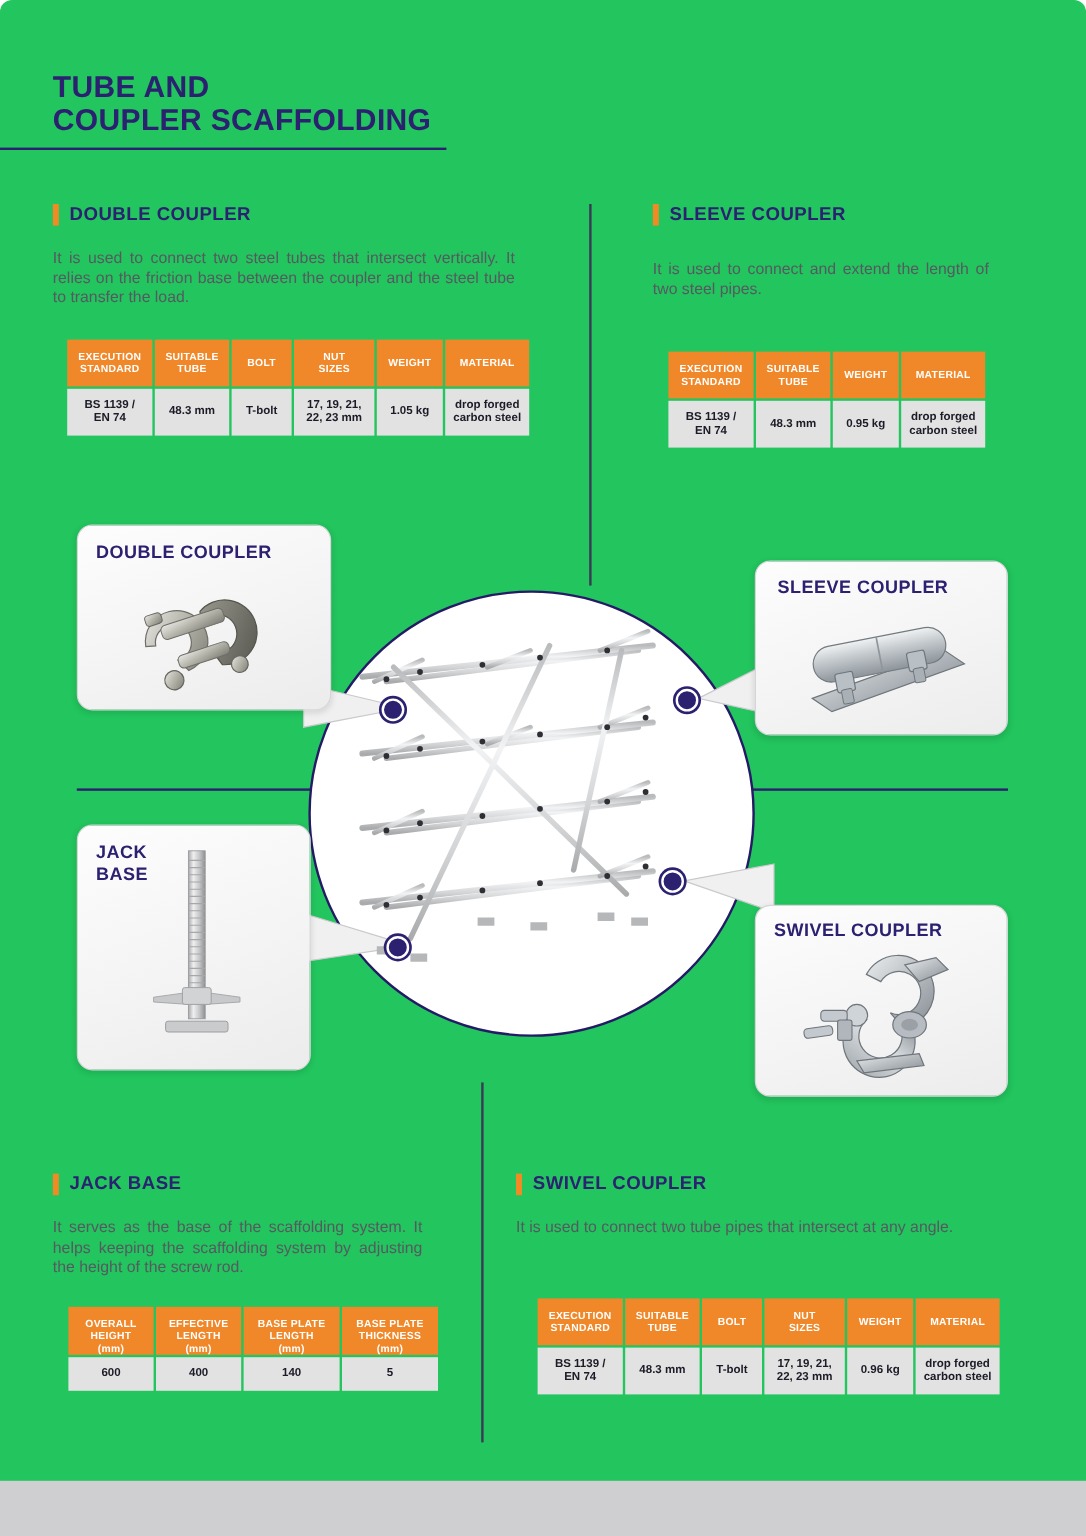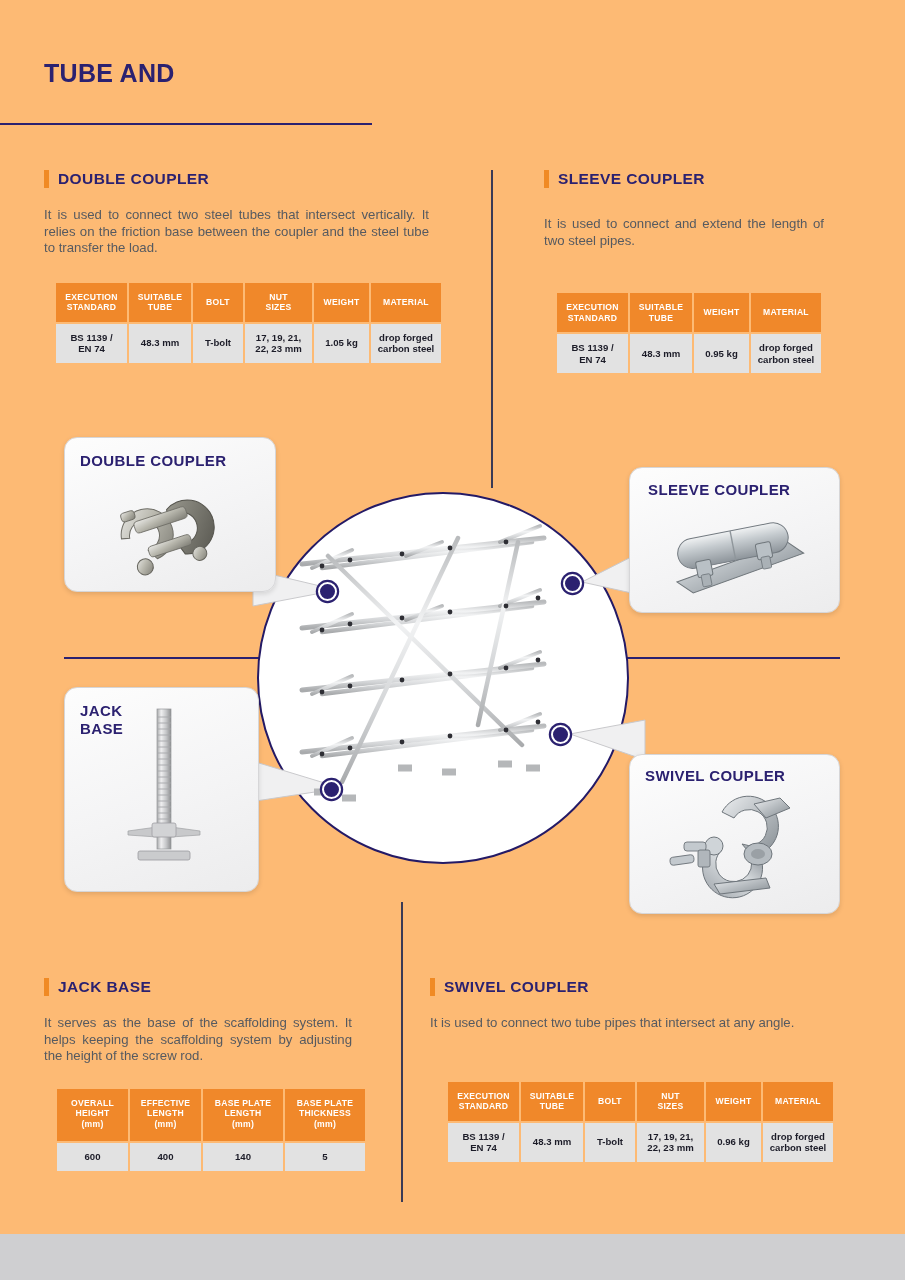--- a/index.html
+++ b/index.html
@@ -2,21 +2,21 @@
 <html><head>
 <meta charset="utf-8">
 <style>
   * { box-sizing: border-box; margin: 0; padding: 0; }
   html, body {
     width: 905px; height: 1280px;
     background: #ffffff;
     font-family: "Liberation Sans", sans-serif;
     overflow: hidden;
   }
-  .page { position: relative; width: 905px; height: 1280px; background: #fdba74; }
+  .page { position: relative; width: 905px; height: 1280px; background: #22c55e; border-radius: 10px; }
 
   
   .title-block { position: absolute; left: 44px; top: 60px; }
   .title-line {
     font-size: 25px; font-weight: bold; color: #2b2170;
     letter-spacing: 0.3px; line-height: 27px; white-space: nowrap;
   }
   .title-rule {
     position: absolute; left: 0px; top: 123px; width: 372px;
     height: 2px; background: #2b2170;
@@ -40,21 +40,21 @@
   table.spec { border-collapse: separate; border-spacing: 2px; margin-top: 24px; }
   table.spec th {
     background: #f0882a; color: #ffffff; font-size: 8.6px; font-weight: bold;
     letter-spacing: 0.25px; line-height: 10.5px; padding: 9px 5px;
     text-align: center; vertical-align: middle;
   }
   table.spec td {
     background: #e2e2e2; color: #1c1c28; font-size: 9.6px; font-weight: bold;
     line-height: 11.5px; padding: 8px 5px; text-align: center; vertical-align: middle;
   }
-  table.spec.tall th { padding: 9px 5px 12px; }
+  table.spec.tall th { padding: 9px 5px 0; }
 
   
   .v-divider { position: absolute; width: 1.6px; background: #3a3a55; }
   .h-divider { position: absolute; height: 1.6px; background: #2b2170; }
 
   
   .center-circle {
     position: absolute; left: 257px; top: 492px; width: 372px; height: 372px;
     border: 2.4px solid #241a66; border-radius: 50%; background: #fff;
   }
@@ -86,20 +86,21 @@
   
   .footer-bar { position: absolute; left: 0; bottom: 0; width: 905px; height: 46px; background: #cfcfd1; }
 </style>
 </head>
 <body>
 
 <div class="page">
 
   <div class="title-block">
     <div class="title-line">TUBE AND</div>
+    <div class="title-line">COUPLER SCAFFOLDING</div>
   </div>
   <div class="title-rule"></div>
 
   <div class="v-divider" style="left:491px; top:170px; height:318px;"></div>
   <div class="v-divider" style="left:401px; top:902px; height:300px;"></div>
   <div class="h-divider" style="left:64px; top:657px; width:206px;"></div>
   <div class="h-divider" style="left:618px; top:657px; width:222px;"></div>
 
   <div class="section" style="left:44px; top:170px; width:400px;">
     <div class="sec-head">

